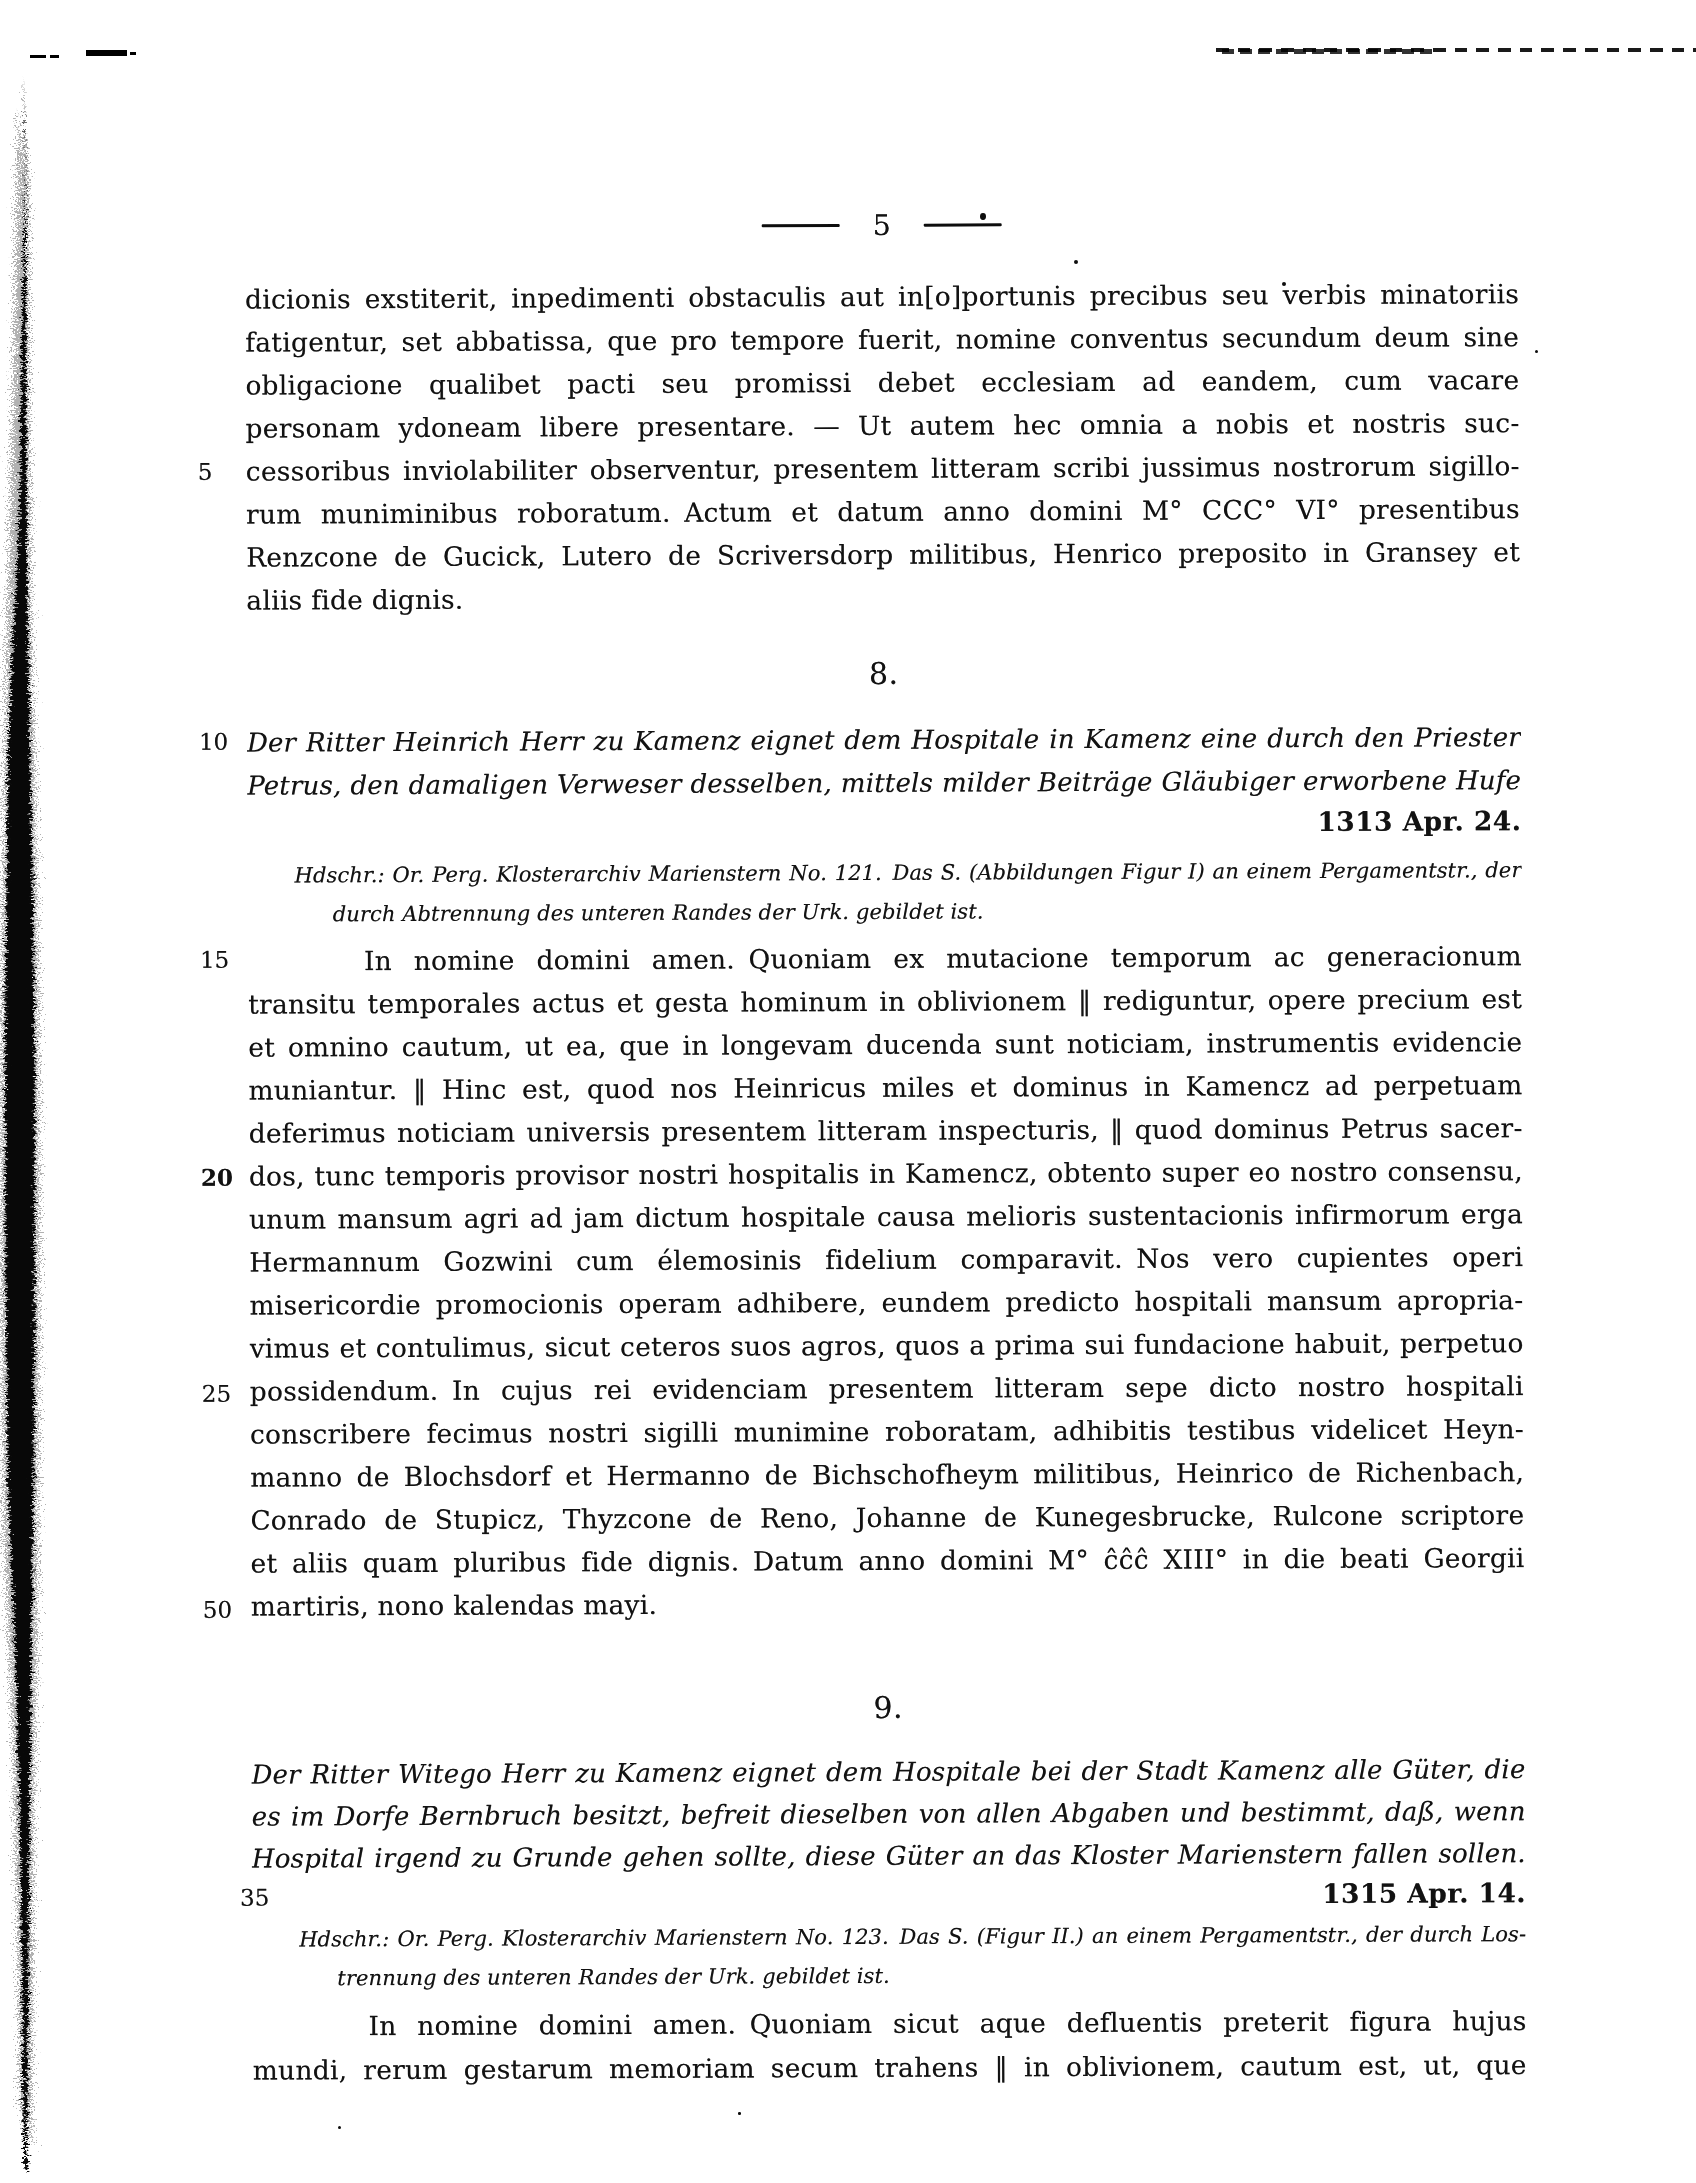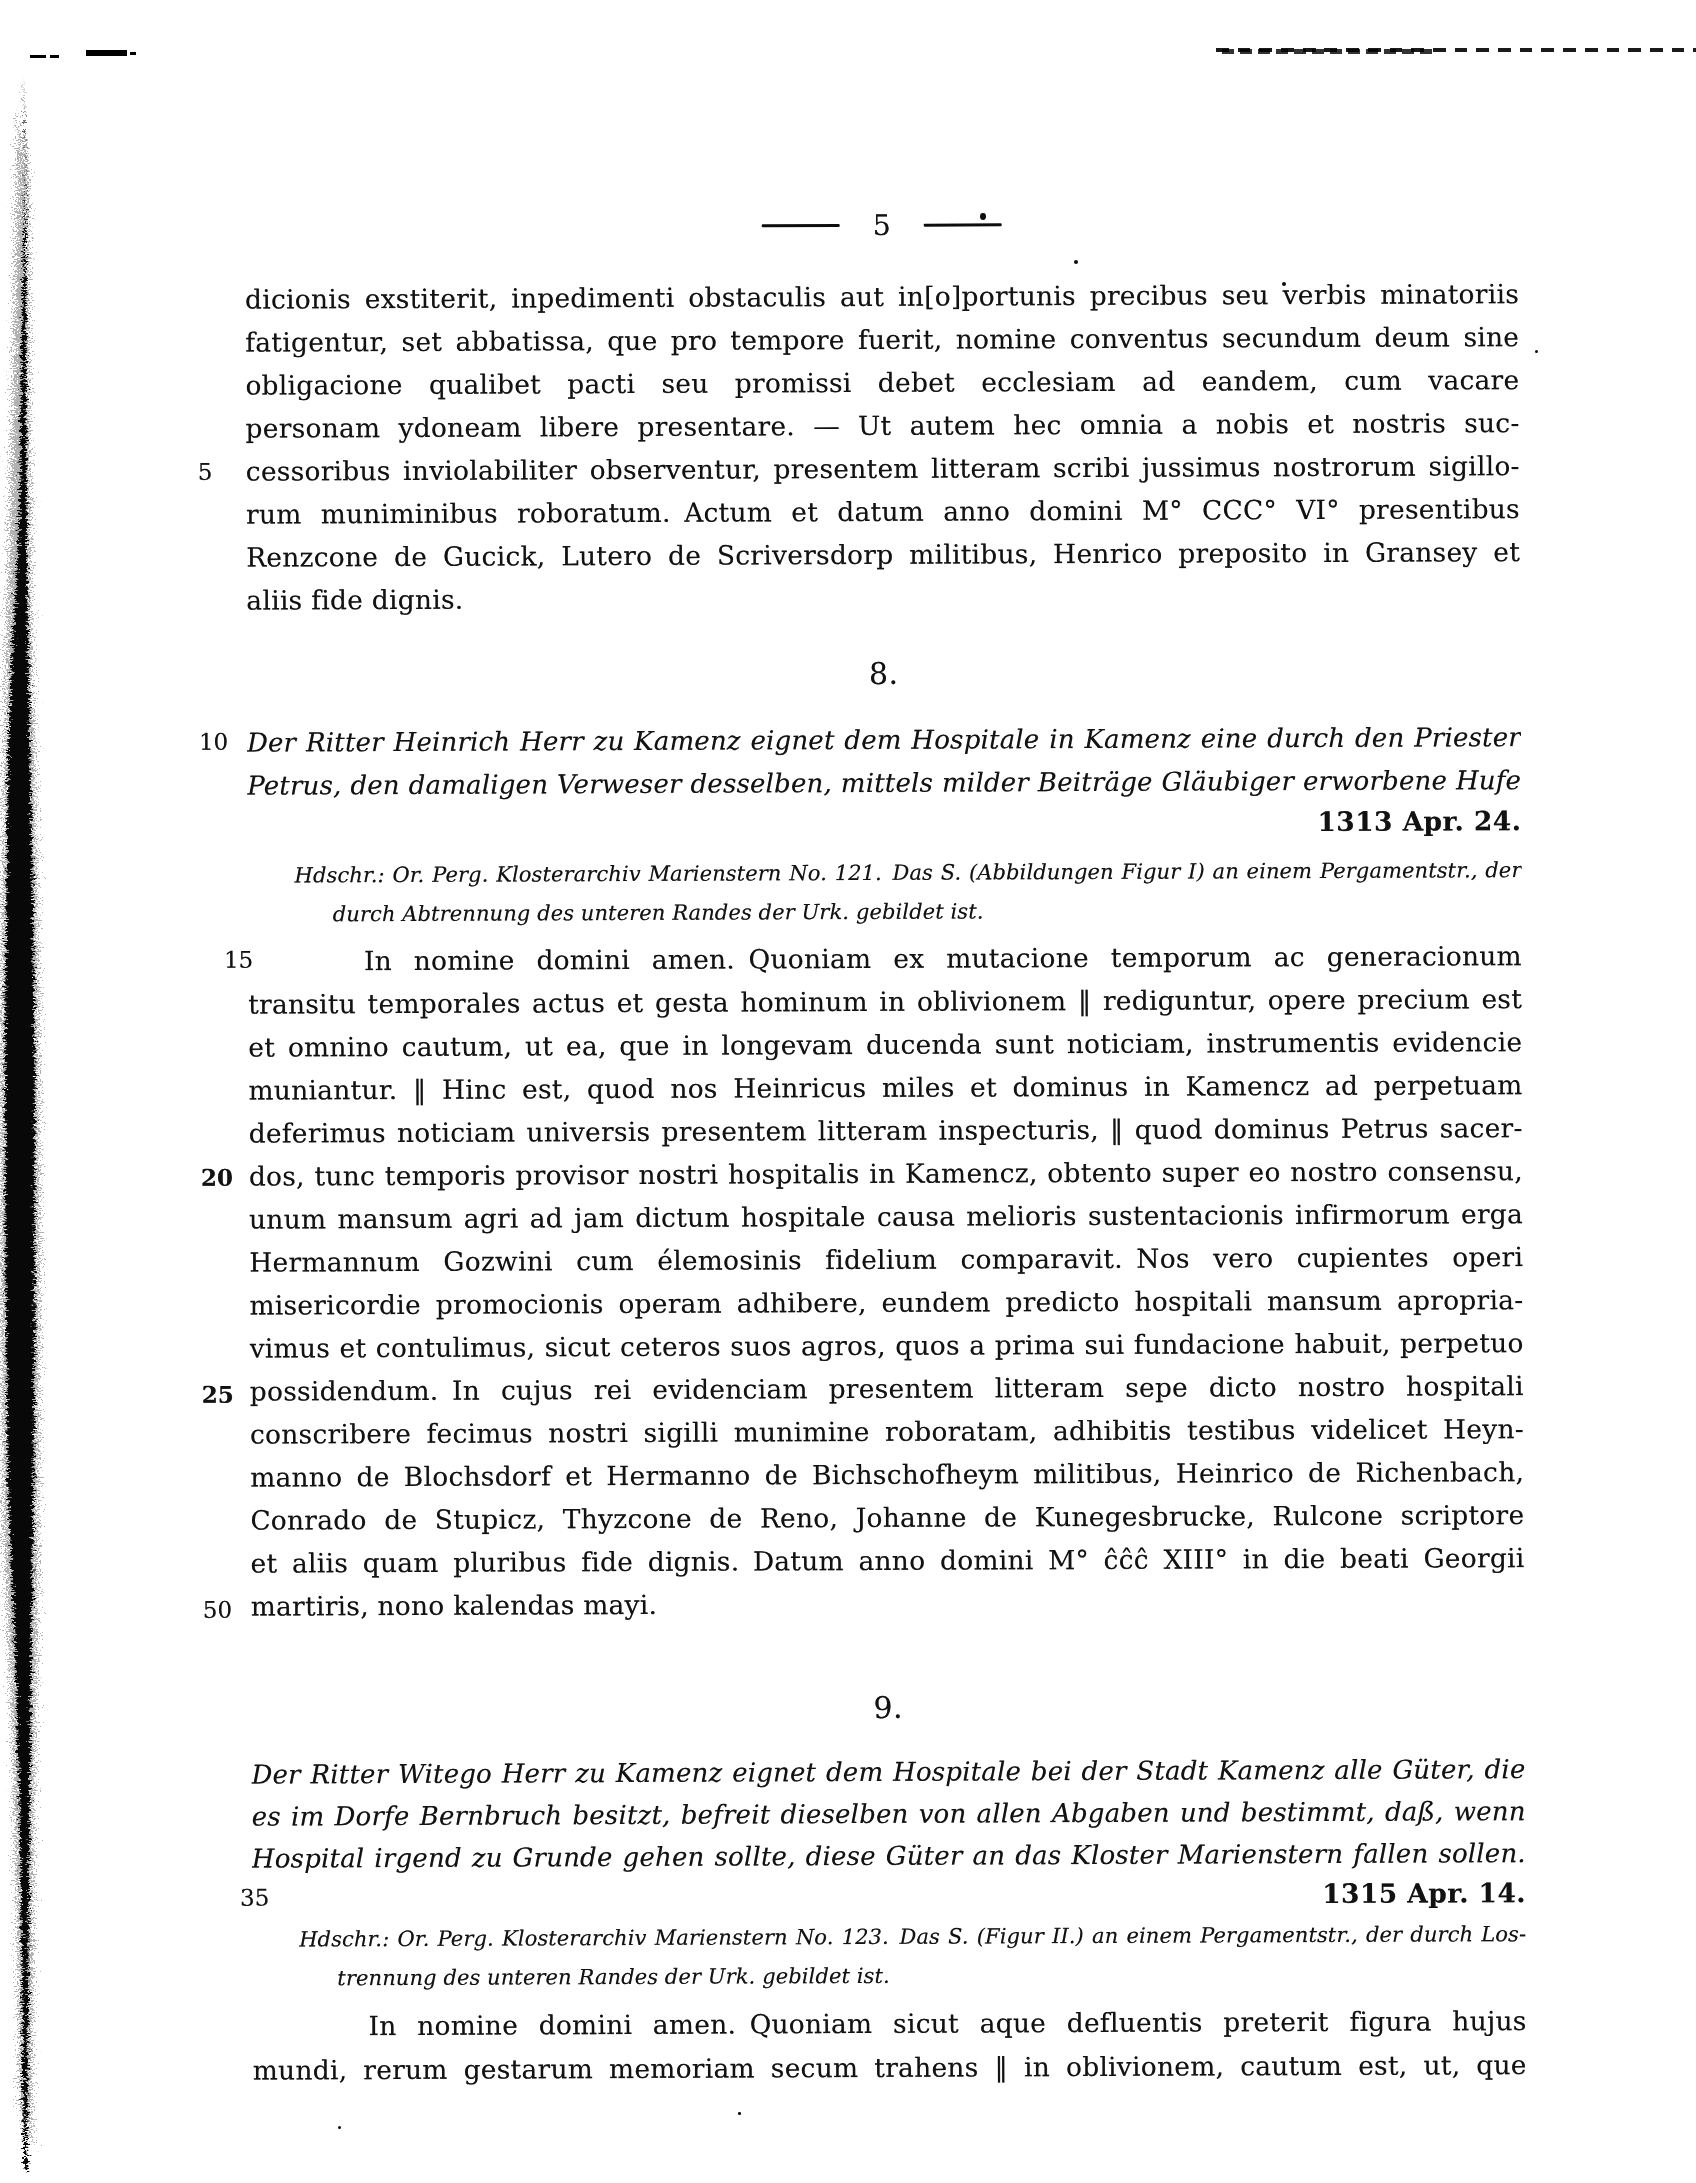--- a/index.html
+++ b/index.html
@@ -75,23 +75,23 @@
   <div id="sheet">
 
     <div class="pagehead">
       <span class="hdash"></span>
       <span class="pagenum">5</span>
       <span class="hdash"></span>
     </div>
 
     <span class="mnum" style="top:456px;">5</span>
     <span class="mnum" style="top:726px;">10</span>
-    <span class="mnum" style="top:944px;margin-left:24px;">15</span>
+    <span class="mnum" style="top:944px;">15</span>
     <span class="mnum" style="top:1161px;font-weight:bold;">20</span>
-    <span class="mnum" style="top:1378px;font-weight:bold;">25</span>
+    <span class="mnum" style="top:1378px;">25</span>
     <span class="mnum" style="top:1594px;">50</span>
     <span class="mnum" style="top:1882px;margin-left:36px;">35</span>
 
     <div class="content">
 
       <div class="block latin" id="b-doc7" style="top:275px;">
           <div class="line">dicionis exstiterit, inpedimenti obstaculis aut in[o]portunis precibus seu verbis minatoriis</div>
           <div class="line">fatigentur, set abbatissa, que pro tempore fuerit, nomine conventus secundum deum sine</div>
           <div class="line">obligacione qualibet pacti seu promissi debet ecclesiam ad eandem, cum vacare contingeret,</div>
           <div class="line">personam ydoneam libere presentare. — Ut autem hec omnia a nobis et nostris suc-</div>

